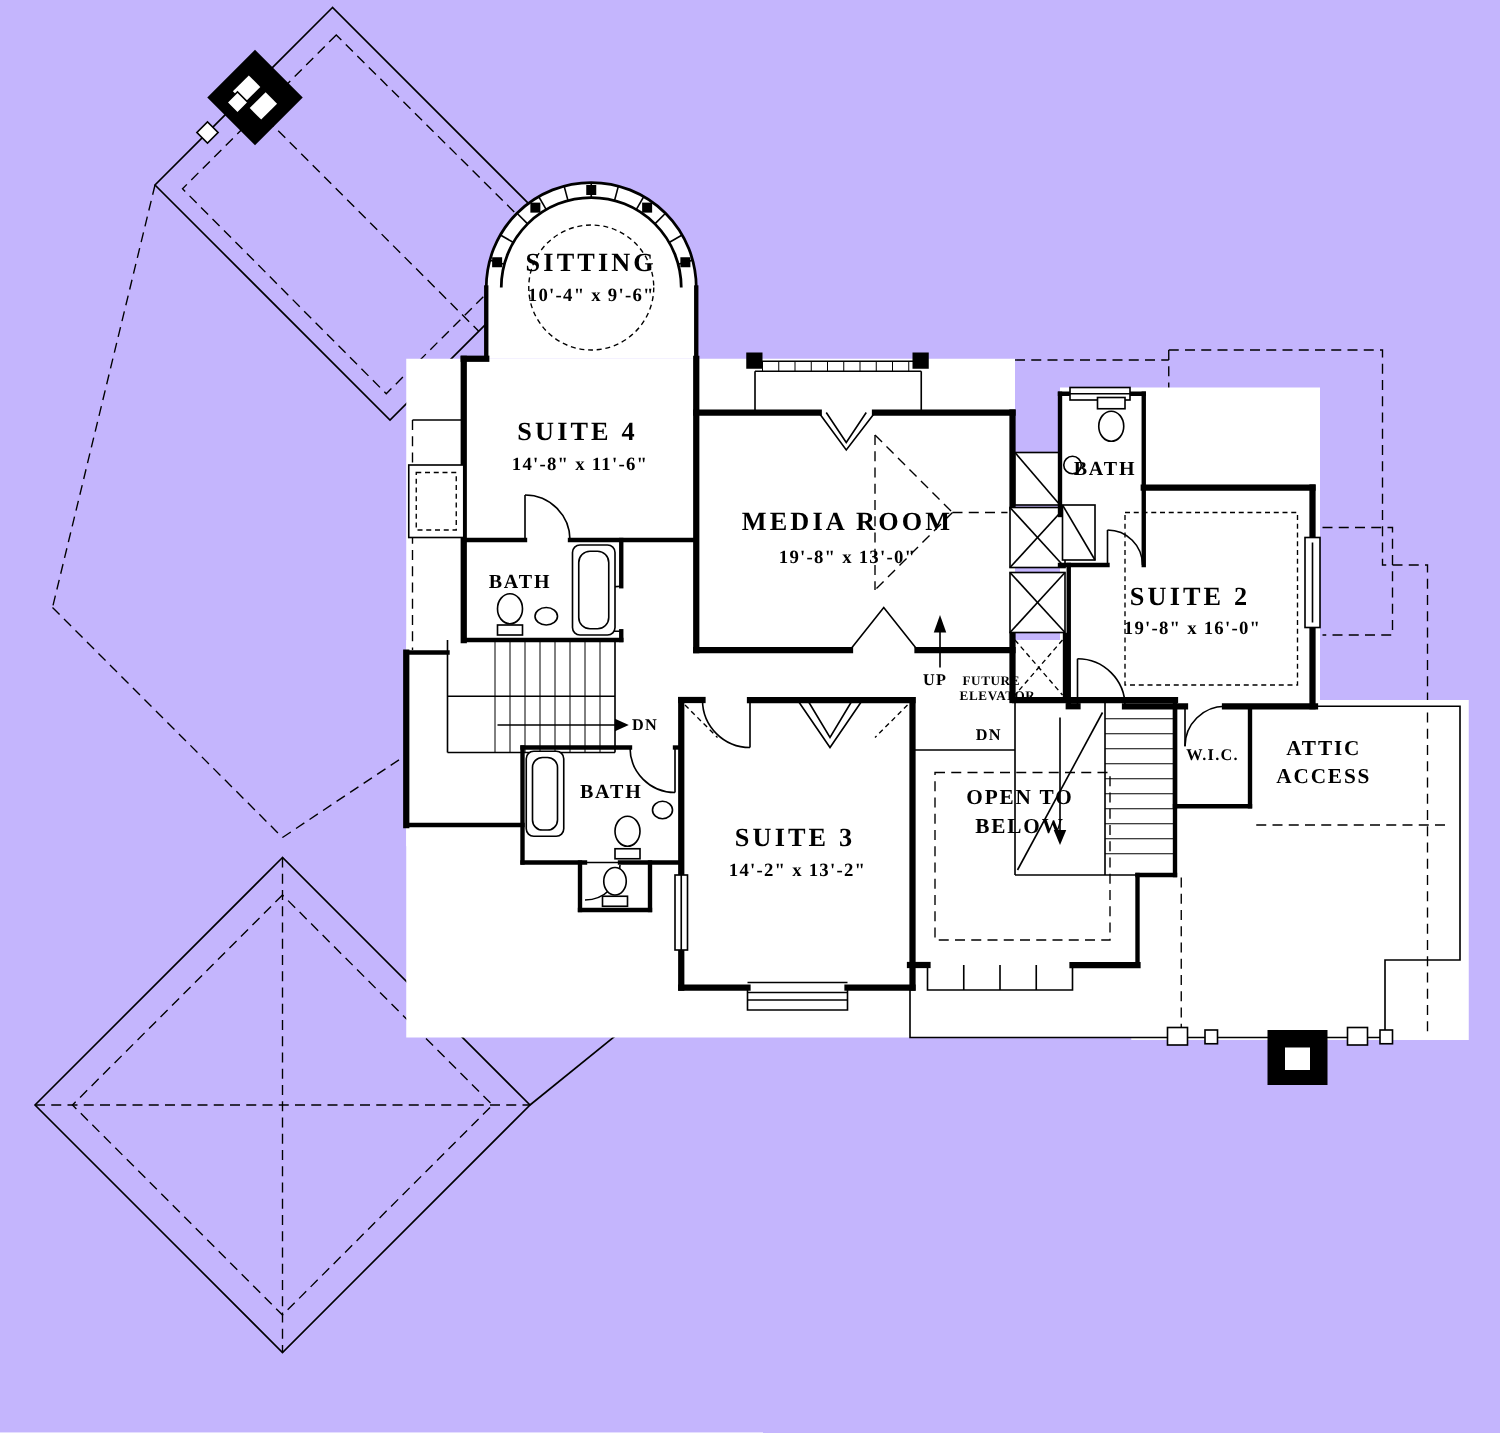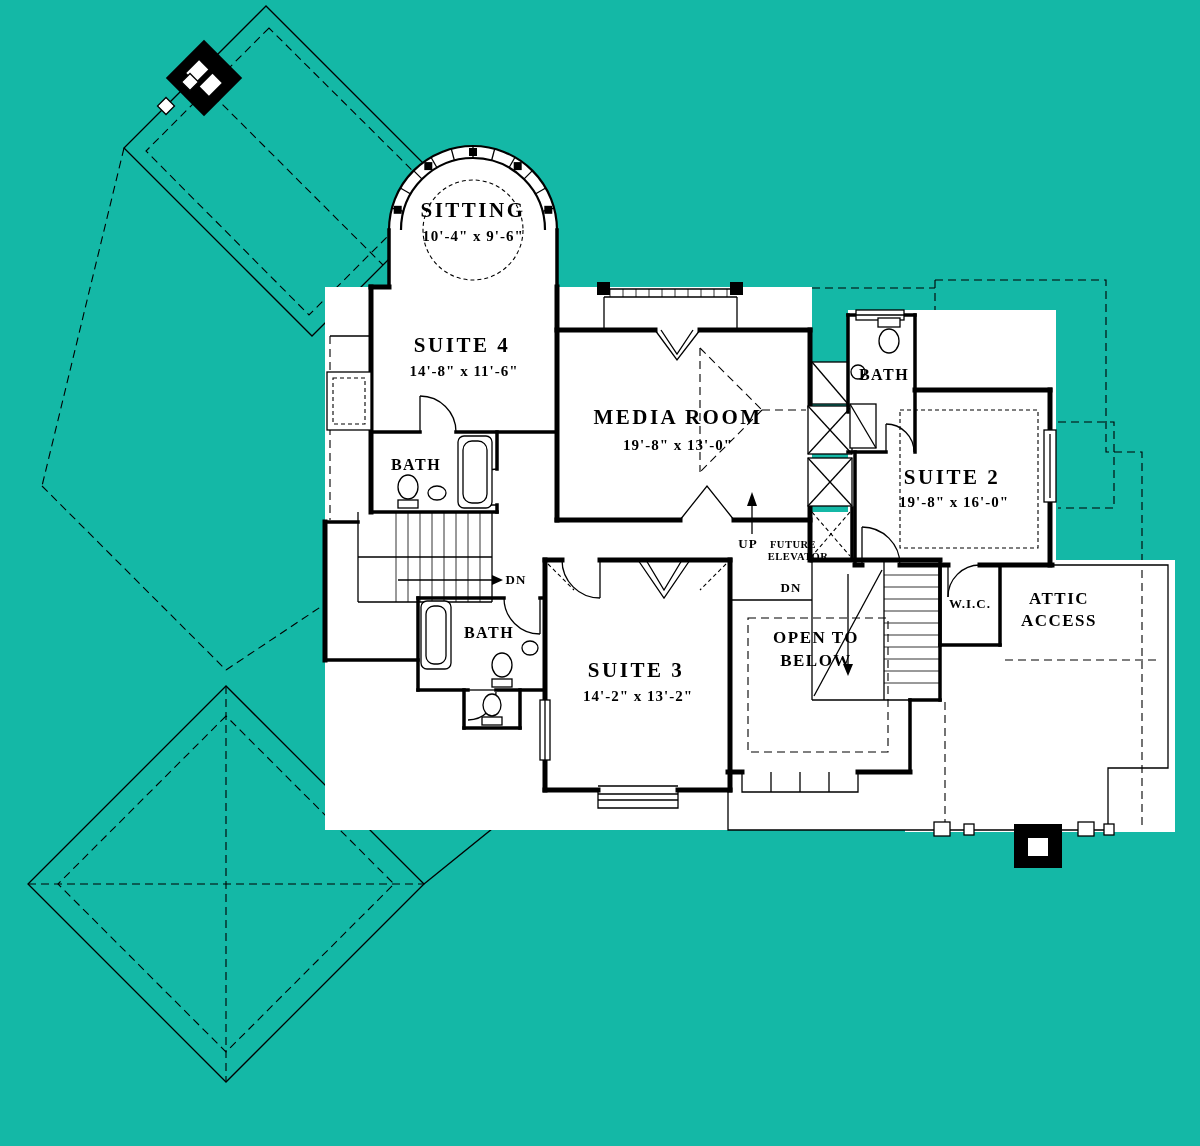--- a/index.html
+++ b/index.html
@@ -1,16 +1,16 @@
 <!DOCTYPE html>
 <html><head>
 <meta charset="utf-8">
 <style>
   html,body{margin:0;padding:0;background:#ffffff;}
-  .page{position:relative;width:1200px;height:1146px;background:#14b8a6;overflow:hidden;}
+  .page{position:relative;width:1200px;height:1146px;background:#c4b5fd;overflow:hidden;}
   svg{position:absolute;left:0;top:0;}
   .w5{stroke:#000;stroke-width:5;fill:none;stroke-linecap:square}
   .w4{stroke:#000;stroke-width:3.5;fill:none;stroke-linecap:square}
   .w2{stroke:#000;stroke-width:2.2;fill:none}
   .tn{stroke:#000;stroke-width:1.3;fill:none}
   .tn8{stroke:#000;stroke-width:.8;fill:none}
   .dsh{stroke:#000;stroke-width:1.1;fill:none;stroke-dasharray:8 5}
   .dss{stroke:#000;stroke-width:1.1;fill:none;stroke-dasharray:4 3}
   .fx{stroke:#000;stroke-width:1.3;fill:#fff}
   .bk{fill:#000;stroke:none}

